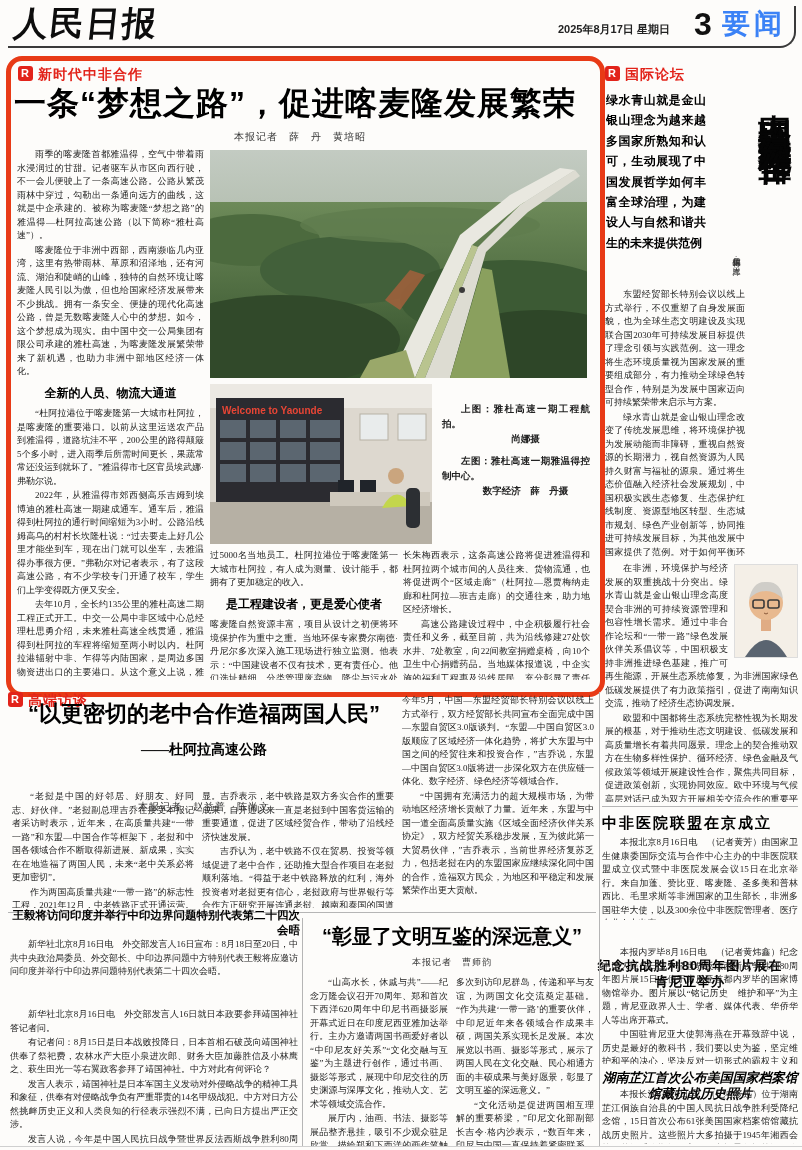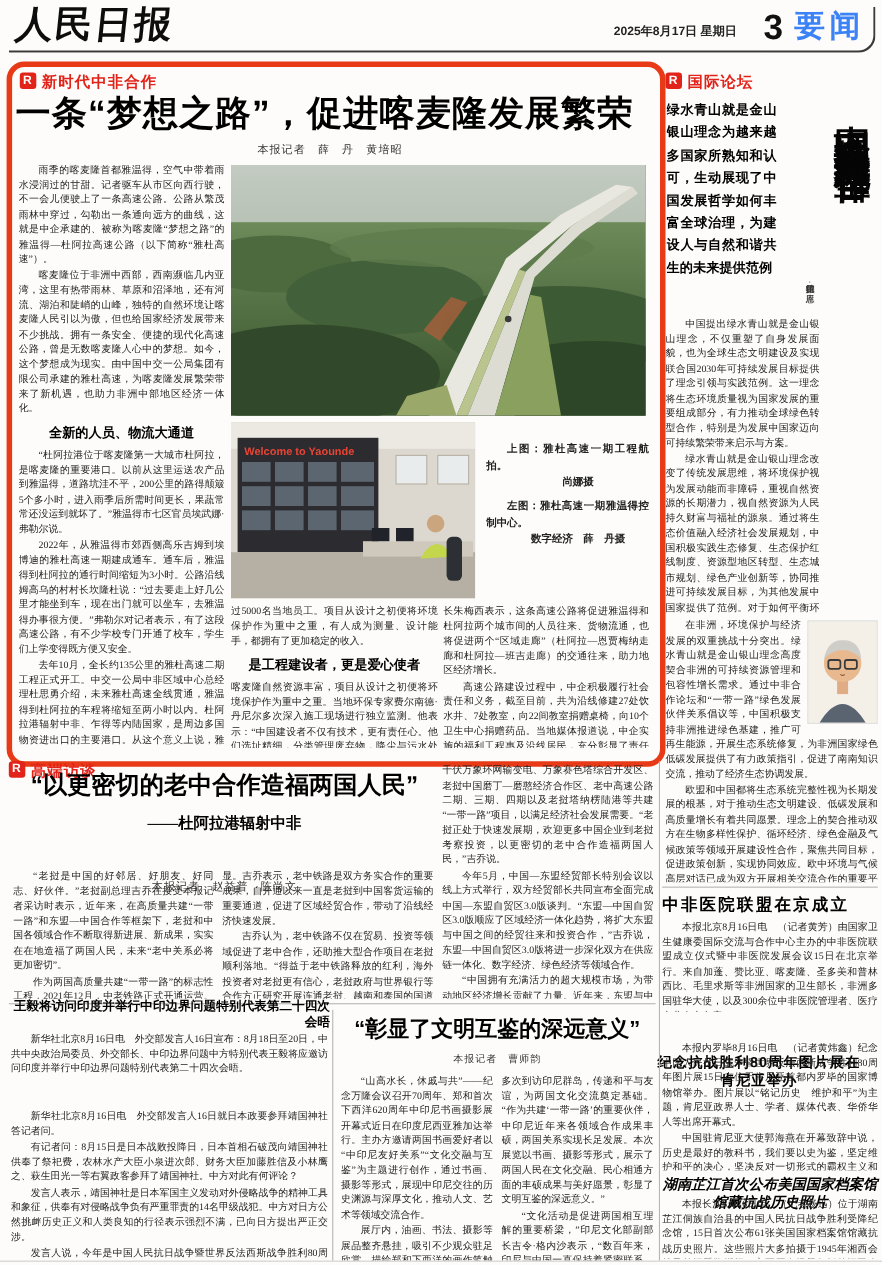--- a/index.html
+++ b/index.html
@@ -148,40 +148,40 @@
       <rect x="196" y="104" width="14" height="40" rx="5" fill="#2c2f33"></rect>
     </svg>
   </div>
 
   <div class="caption" style="left:442px;top:402px;width:148px;">
     <p><span>上图：雅杜高速一期工程航拍。</span><span class="credit">尚娜摄</span></p>
     <p><span>左图：雅杜高速一期雅温得控制中心。</span><span class="credit">数字经济　薛　丹摄</span></p>
   </div>
 
   <div class="col cont-first" style="left:210px;top:549px;width:188px;height:131px;">
-    <div style="display:contents;"><p class="indent">过5000名当地员工。项目从设计之初便将环境保护作为重中之重，有人成为测量、设计能手，都拥有了更加稳定的收入。</p></div>
+    <div style="display:contents;"><p class="indent">过5000名当地员工。杜阿拉港位于喀麦隆第一大城市杜阿拉，有人成为测量、设计能手，都拥有了更加稳定的收入。</p></div>
     <div class="subhead">是工程建设者，更是爱心使者</div>
     <div style="display:contents;"><p class="indent">喀麦隆自然资源丰富，项目从设计之初便将环境保护作为重中之重。当地环保专家费尔南德·丹尼尔多次深入施工现场进行独立监测。他表示：“中国建设者不仅有技术，更有责任心。他们选址精细，分类管理废弃物，降尘与污水处理环环相扣，最大限度保护了生态环境。”</p></div>
   </div>
   <div class="col cont-first" style="left:403px;top:549px;width:187px;height:131px;">
       <p class="indent">长朱梅西表示，这条高速公路将促进雅温得和杜阿拉两个城市间的人员往来、货物流通，也将促进两个“区域走廊”（杜阿拉—恩贾梅纳走廊和杜阿拉—班吉走廊）的交通往来，助力地区经济增长。</p>
       <p class="indent">高速公路建设过程中，中企积极履行社会责任和义务，截至目前，共为沿线修建27处饮水井、7处教室，向22间教室捐赠桌椅，向10个卫生中心捐赠药品。当地媒体报道说，中企实施的福利工程惠及沿线居民，充分彰显了责任与担当。</p>
     </div>
 
   <div class="tag" style="left:605px;top:66px;">
     <span class="r">R</span>
     <span>国际论坛</span>
   </div>
 
   <div class="if-lead">绿水青山就是金山银山理念为越来越多国家所熟知和认可，生动展现了中国发展哲学如何丰富全球治理，为建设人与自然和谐共生的未来提供范例</div>
   <div class="vert-head">中国理念推动全球绿色转型合作</div>
   <div class="vert-author">贝特霍尔德·库恩</div>
 
   <div class="col" style="left:605px;top:288px;width:140px;height:272px;">
-      <p class="indent">中国提出绿水青山就是金山银山理念，不仅重塑了自身发展面貌，也为全球生态文明建设及实现联合国2030年可持续发展目标提供了理念引领与实践范例。这一理念将生态环境质量视为国家发展的重要组成部分，有力推动全球绿色转型合作，特别是为发展中国家迈向可持续繁荣带来启示与方案。</p>
+      <p class="indent">东盟经贸部长特别会议以线上方式举行，不仅重塑了自身发展面貌，也为全球生态文明建设及实现联合国2030年可持续发展目标提供了理念引领与实践范例。这一理念将生态环境质量视为国家发展的重要组成部分，有力推动全球绿色转型合作，特别是为发展中国家迈向可持续繁荣带来启示与方案。</p>
       <p class="indent">绿水青山就是金山银山理念改变了传统发展思维，将环境保护视为发展动能而非障碍，重视自然资源的长期潜力，视自然资源为人民持久财富与福祉的源泉。通过将生态价值融入经济社会发展规划，中国积极实践生态修复、生态保护红线制度、资源型地区转型、生态城市规划、绿色产业创新等，协同推进可持续发展目标，为其他发展中国家提供了范例。对于如何平衡环境可持续性与经济增长这个难题，该理念提供了有力回应，这一理念与联合国2030年可持续发展目标高度契合，尤其在生态可持续性、气候韧性等方面。</p>
     </div>
 
   <div class="col" style="left:605px;top:562px;width:193px;height:240px;">
     <div class="portrait">
       <svg width="62" height="92" viewBox="0 0 62 92">
         <rect width="62" height="92" fill="#f4efe7"></rect>
         <path d="M10 92 Q31 58 52 92 Z" fill="#5a6470"></path>
         <rect x="26" y="52" width="10" height="14" fill="#e0ac85"></rect>
         <circle cx="31" cy="38" r="17" fill="#e8b98f"></circle>
@@ -211,33 +211,32 @@
   <div class="ra-head3" style="left:600px;top:1070px;width:200px;">湖南芷江首次公布美国国家档案馆馆藏抗战历史照片</div>
   <div class="col" style="left:602px;top:1088px;width:196px;height:56px;">
       <p class="indent">本报长沙8月16日电　（记者杨迅）位于湖南芷江侗族自治县的中国人民抗日战争胜利受降纪念馆，15日首次公布61张美国国家档案馆馆藏抗战历史照片。这些照片大多拍摄于1945年湘西会战及芷江受降期间，主要历史场景包括芷江民众支援抗战、中美两国并肩作战、芷江受降典礼等。</p>
     </div>
 
   <div class="tag" style="left:8px;top:692px;">
     <span class="r">R</span>
     <span>高端访谈</span>
   </div>
   <div class="iv-headline">“以更密切的老中合作造福两国人民”</div>
-  <div class="iv-sub">——杜阿拉港辐射中非</div>
+  <div class="iv-sub">——杜阿拉高速公路</div>
   <div class="byline" style="left:10px;top:802px;width:388px;">本报记者　赵益普　陈尚文</div>
 
   <div class="col" style="left:12px;top:790px;width:182px;height:118px;">
       <p class="indent">“老挝是中国的好邻居、好朋友、好同志、好伙伴。”老挝副总理吉乔在接受本报记者采访时表示，近年来，在高质量共建“一带一路”和东盟—中国合作等框架下，老挝和中国各领域合作不断取得新进展、新成果，实实在在地造福了两国人民，未来“老中关系必将更加密切”。</p>
       <p class="indent">作为两国高质量共建“一带一路”的标志性工程，2021年12月，中老铁路正式开通运营。今年上半年，中老铁路累计发送旅客达1007万人次，同比增长1.7%；全线运输货物总量突破1260万吨，同比增长25.9%，“黄金大通道”作用日益凸</p>
     </div>
   <div class="col cont-first" style="left:202px;top:790px;width:192px;height:118px;">
       <p class="indent">显。吉乔表示，老中铁路是双方务实合作的重要成果，自开通以来一直是老挝到中国客货运输的重要通道，促进了区域经贸合作，带动了沿线经济快速发展。</p>
       <p class="indent">吉乔认为，老中铁路不仅在贸易、投资等领域促进了老中合作，还助推大型合作项目在老挝顺利落地。“得益于老中铁路释放的红利，海外投资者对老挝更有信心，老挝政府与世界银行等合作方正研究开展连通老挝、越南和泰国的国道项目，以及连接老挝首都万象和甘蒙、波乔等地的高速公路项目，”吉乔说。</p>
     </div>
   <div class="col cont-first" style="left:402px;top:694px;width:192px;height:214px;">
-      <p class="indent">千伏万象环网输变电、万象赛色塔综合开发区、老挝中国磨丁—磨憨经济合作区、老中高速公路二期、三期、四期以及老挝塔纳楞陆港等共建“一带一路”项目，以满足经济社会发展需要。“老挝正处于快速发展期，欢迎更多中国企业到老挝考察投资，以更密切的老中合作造福两国人民，”吉乔说。</p>
       <p class="indent">今年5月，中国—东盟经贸部长特别会议以线上方式举行，双方经贸部长共同宣布全面完成中国—东盟自贸区3.0版谈判。“东盟—中国自贸区3.0版顺应了区域经济一体化趋势，将扩大东盟与中国之间的经贸往来和投资合作，”吉乔说，东盟—中国自贸区3.0版将进一步深化双方在供应链一体化、数字经济、绿色经济等领域合作。</p>
       <p class="indent">“中国拥有充满活力的超大规模市场，为带动地区经济增长贡献了力量。近年来，东盟与中国一道全面高质量实施《区域全面经济伙伴关系协定》，双方经贸关系稳步发展，互为彼此第一大贸易伙伴，”吉乔表示，当前世界经济复苏乏力，包括老挝在内的东盟国家应继续深化同中国的合作，造福双方民众，为地区和平稳定和发展繁荣作出更大贡献。</p>
     </div>
 
   <div class="hline" style="left:8px;top:912px;width:588px;"></div>
   <div class="vline" style="left:599px;top:692px;height:454px;"></div>
   <div class="vline" style="left:302px;top:918px;height:228px;"></div>
 
   <div class="bl-head1">王毅将访问印度并举行中印边界问题特别代表第二十四次会晤</div>
   <div class="col" style="left:10px;top:938px;width:288px;height:46px;">

